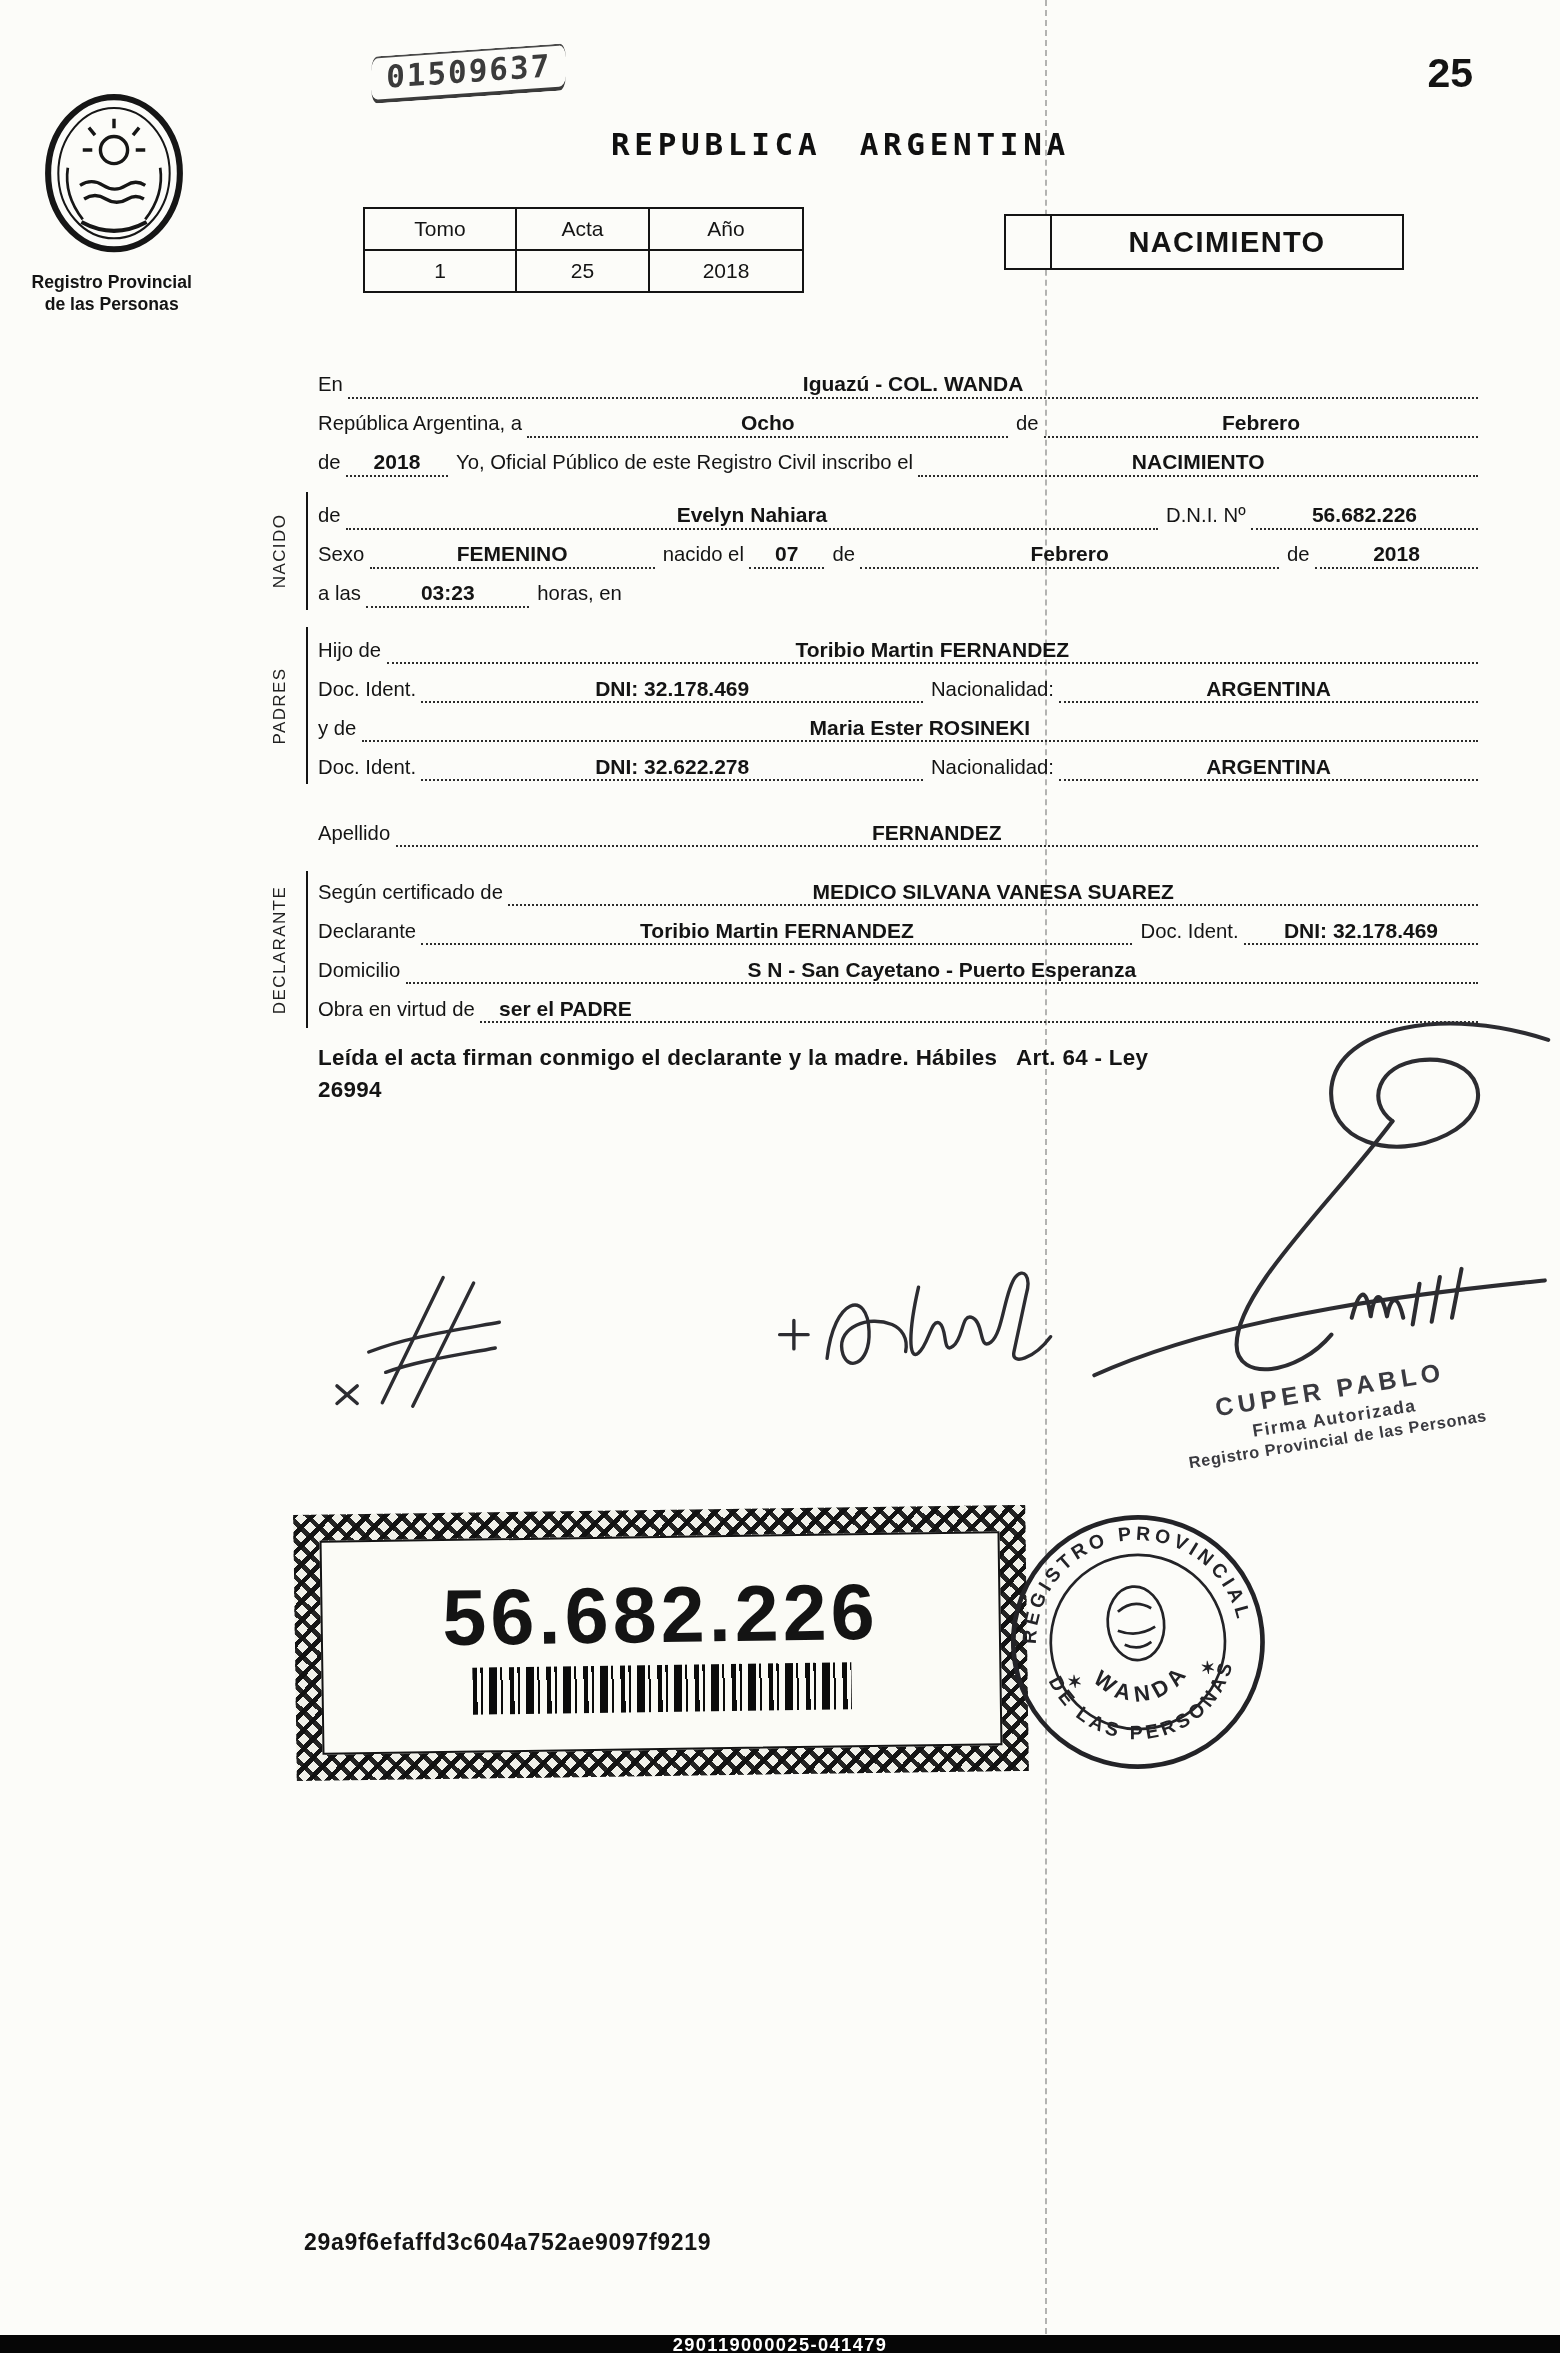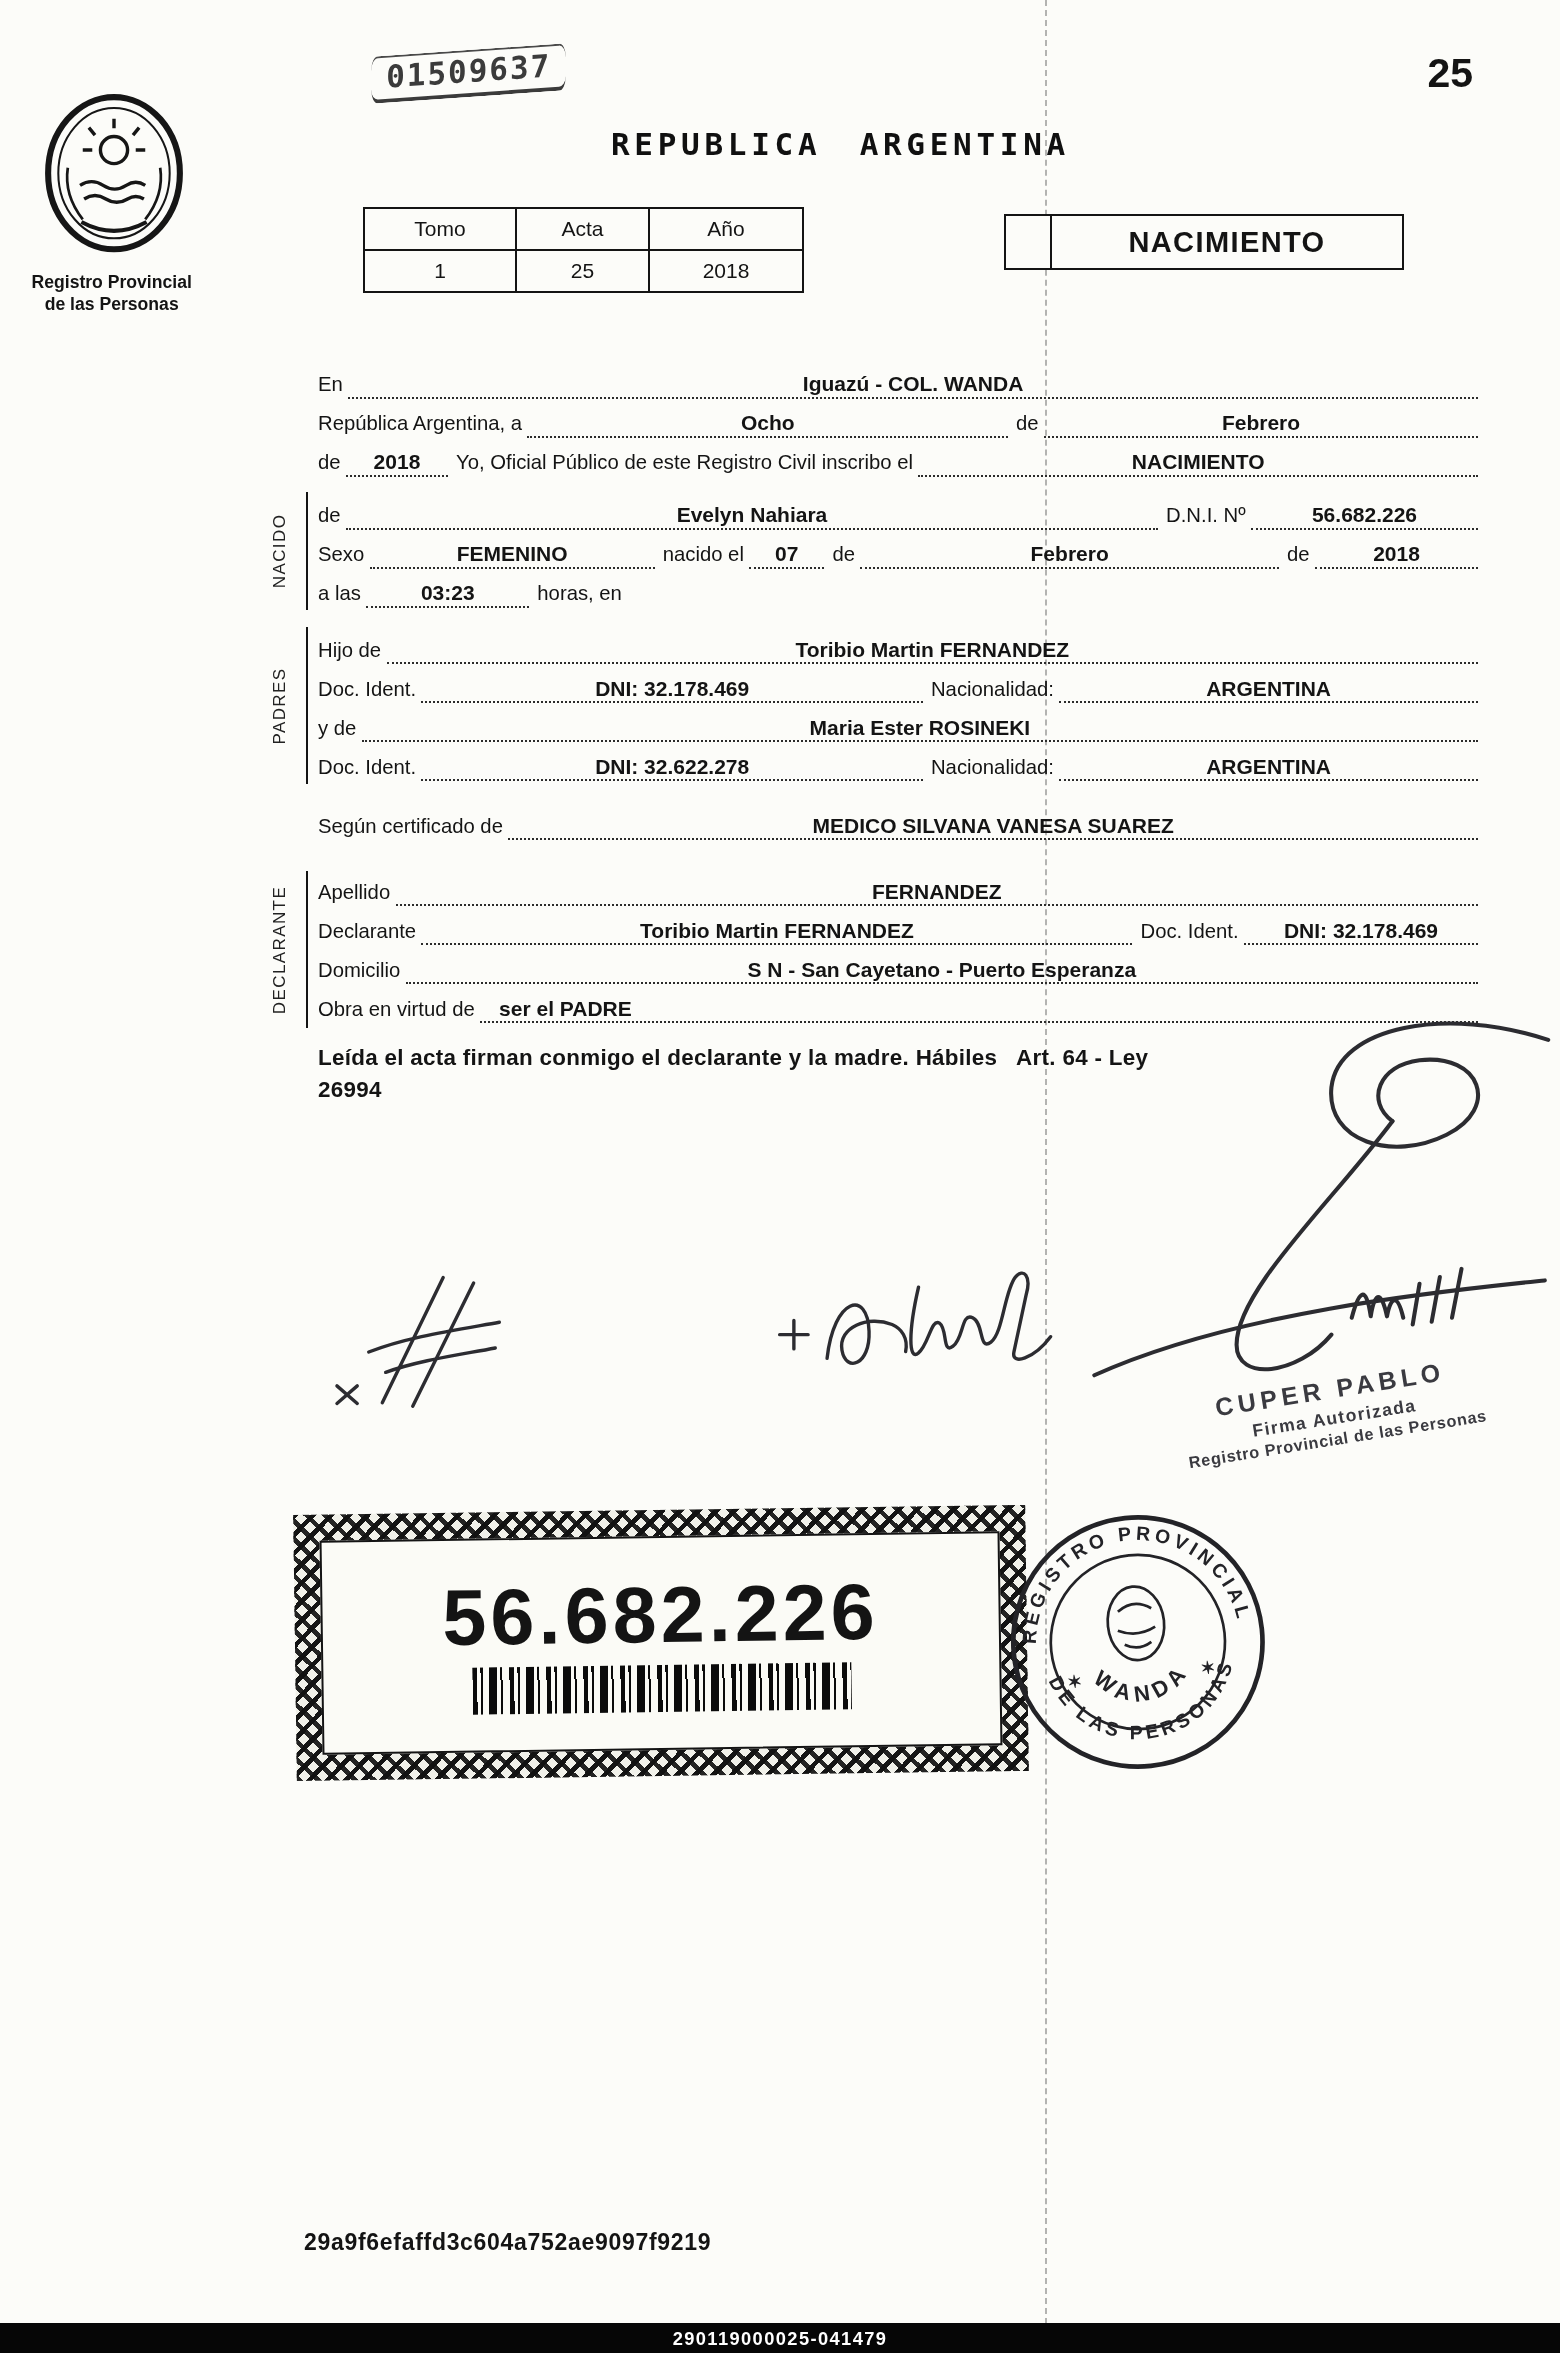--- a/index.html
+++ b/index.html
@@ -113,21 +113,21 @@
   .round-stamp { position:absolute; left:1004px; top:1508px; transform:rotate(-6deg); }
   .round-stamp circle, .round-stamp ellipse, .round-stamp path { fill:none; stroke:#232327; }
   .ring { stroke-width:7; }
   .thin { stroke-width:4; }
   .ringtext  { font-size:29px; font-weight:bold; letter-spacing:6px; fill:#232327; }
   .innertext { font-size:33px; font-weight:bold; letter-spacing:9px; fill:#232327; }
   .stamp-star { font-size:26px; fill:#232327; font-weight:bold; }
 
   .footer-hash { position:absolute; left:304px; top:2229px; font-size:23px; font-weight:bold; letter-spacing:0.7px; }
   .bottom-bar {
-    position:absolute; left:0; bottom:0; width:100%; height:31px; background:#060606;
+    position:absolute; left:0; bottom:0; width:100%; height:19px; background:#060606;
     display:flex; align-items:center; justify-content:center;
     color:#ffffff; font-size:18.3px; font-weight:bold; letter-spacing:1.4px;
   }
 </style>
 </head>
 <body>
 
 <div class="page">
 
   <div class="fold-line"></div>
@@ -248,28 +248,28 @@
       <span class="fill">Maria Ester ROSINEKI</span>
     </div>
 
     <div class="row">
       <span class="lbl">Doc. Ident.</span>
       <span class="fill" style="flex:1.2 1 0">DNI: 32.622.278</span>
       <span class="lbl after">Nacionalidad:</span>
       <span class="fill">ARGENTINA</span>
     </div>
 
+    <div class="row mt40">
+      <span class="lbl">Apellido</span>
+      <span class="fill">FERNANDEZ</span>
+    </div>
+
     <div class="row mt30">
       <span class="lbl">Según certificado de</span>
       <span class="fill">MEDICO SILVANA VANESA SUAREZ</span>
-    </div>
-
-    <div class="row mt40">
-      <span class="lbl">Apellido</span>
-      <span class="fill">FERNANDEZ</span>
     </div>
 
     <div class="row">
       <span class="lbl">Declarante</span>
       <span class="fill">Toribio Martin FERNANDEZ</span>
       <span class="lbl after">Doc. Ident.</span>
       <span class="fill" style="flex:0 0 234px">DNI: 32.178.469</span>
     </div>
 
     <div class="row">

